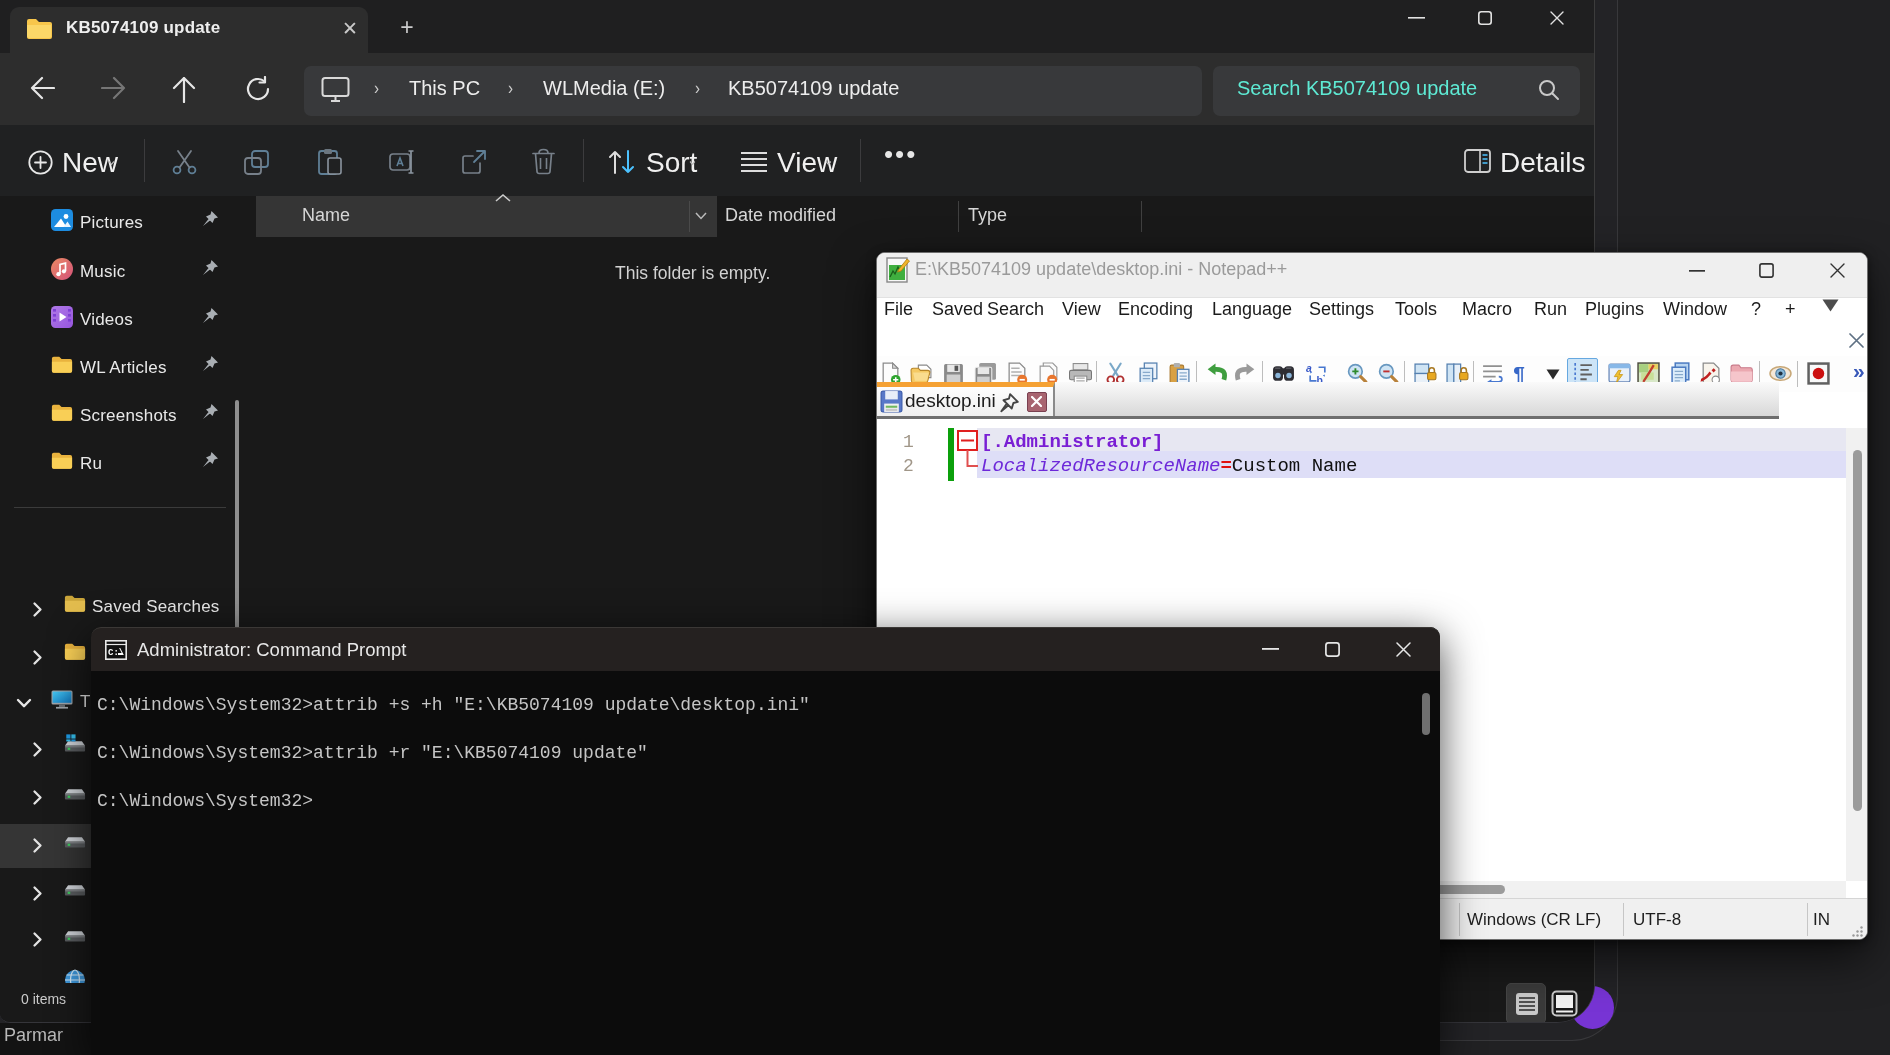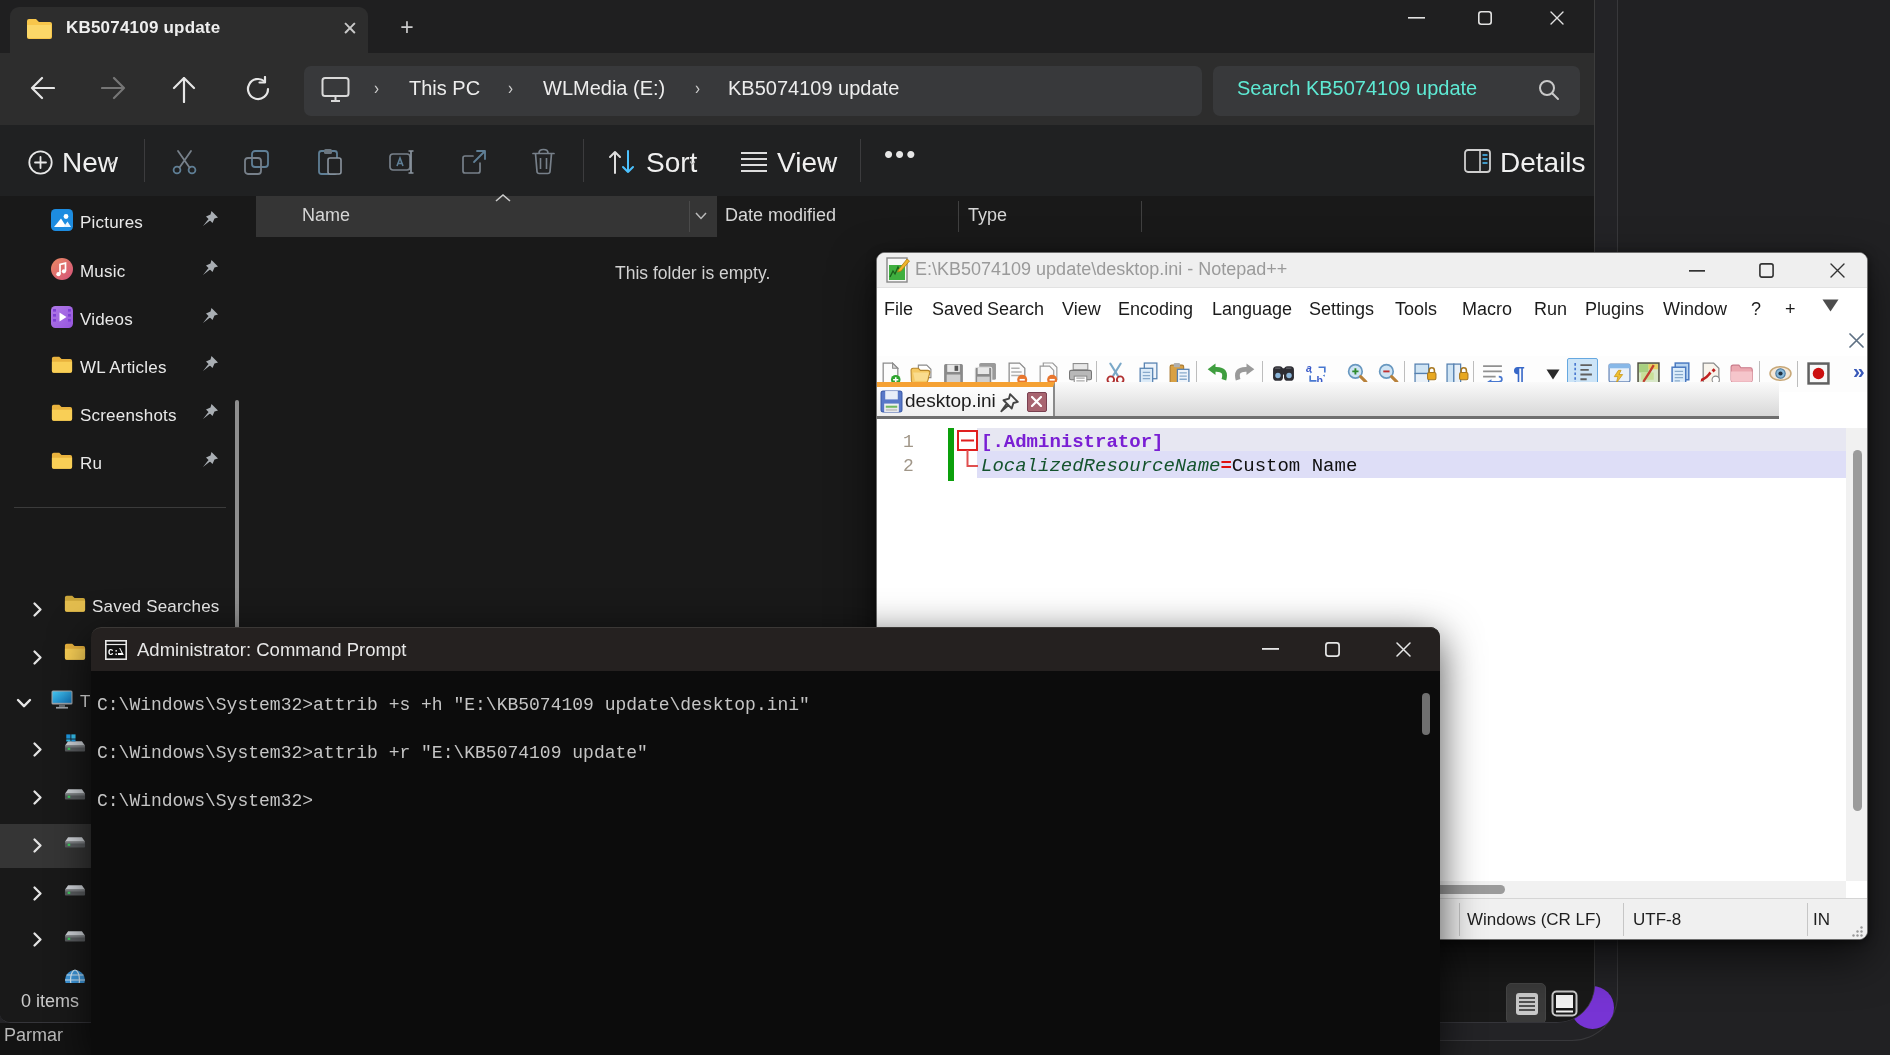--- a/index.html
+++ b/index.html
@@ -46,28 +46,28 @@
   .srow .lbl2 { position:absolute; left:92px; top:9px; font-size:17px; color:#e9e9e9; letter-spacing:0.2px; white-space:nowrap;}
   .sic { position:absolute; left:51px; top:5px; width:22px; height:22px; }
   .sic2 { position:absolute; left:64px; top:5px; width:22px; height:22px; }
   .pin { position:absolute; left:200px; top:5px; }
   #sbsep { left:14px; top:507px; width:212px; height:1px; background:#3b3b3b; }
   #sbscroll { left:235px; top:400px; width:4px; height:330px; background:#8f8f8f; border-radius:2px; }
   #selrow { left:0; top:824px; width:236px; height:44px; background:#353535; }
 
   
   #estatus { left:0; top:983px; width:1595px; height:40px; background:#191919; }
-  #eitems { position:absolute; left:21px; top:8px; font-size:18px; color:#cccccc; }
+  #eitems { position:absolute; left:21px; top:8px; font-size:14px; color:#cccccc; }
   #vbtn1 { position:absolute; left:1506px; top:0px; width:40px; height:41px; background:#3a3a3a; border:1px solid #454545; border-radius:5px; }
   #vbtn2 { position:absolute; left:1551px; top:7px; width:27px; height:27px; }
 
   
   #npp { left:876px; top:252px; width:992px; height:688px; background:#ffffff; border-radius:9px; z-index:5; box-shadow:0 18px 45px rgba(0,0,0,0.62), 0 2px 10px rgba(0,0,0,0.5); border:1px solid #6e6e6e; overflow:hidden;}
   #npp .in { position:absolute; }
-  #ntitle { left:0; top:0; width:990px; height:35px; background:#efefef; border-bottom:1px solid #e2e2e2;}
+  #ntitle { left:0; top:0; width:990px; height:45px; background:#efefef; border-bottom:1px solid #e2e2e2;}
   #ntitletxt { position:absolute; left:38px; top:6px; font-size:18px; color:#9a9a9a; }
   #nmenu { left:0; top:36px; width:990px; height:37px; }
   .mi { position:absolute; top:10px; font-size:18px; color:#1b1b1b; }
   #nrow2 { left:0; top:73px; width:990px; height:30px; }
   #ntoolbar { left:0; top:103px; width:990px; height:36px; background:#fdfdfd; }
   .tbi { position:absolute; top:6px; width:23px; height:23px; }
   .tsep { position:absolute; top:5px; width:1px; height:26px; background:#bdbdbd; }
   #ntabbar { left:0; top:129px; width:902px; height:37px; background:linear-gradient(#fafafa,#d8d8d8); border-bottom:3px solid #6e6e6e;}
   #ntab { position:absolute; left:0; top:0; width:178px; height:34px; background:linear-gradient(#fdfdfd,#efefef); border-right:2px solid #8a8a8a; border-top:5px solid #f5a133; }
   #ntabtxt { position:absolute; left:28px; top:3px; font-size:19px; color:#1c1c1c; }
@@ -689,21 +689,21 @@
       <div id="nhl2"></div>
       <div class="lnum" style="left:26px;top:4px">1</div>
       <div class="lnum" style="left:26px;top:28px">2</div>
       <div style="position:absolute;left:71px;top:0px;width:6px;height:53px;background:#0ca00c"></div>
       <svg style="position:absolute;left:80px;top:2px" width="26" height="46" viewBox="0 0 26 46">
           <rect x="1" y="1" width="19" height="19" fill="#fff" stroke="#e02020" stroke-width="2"></rect>
           <path d="M4 10.5 h13" stroke="#e02020" stroke-width="2"></path>
           <path d="M10.5 20 V36 H21" stroke="#e05050" stroke-width="2" fill="none"></path>
         </svg>
       <div class="codeline" style="top:3px;color:#7a1fd4;font-weight:bold">[.Administrator]</div>
-      <div class="codeline" style="top:27px"><span style="color:#14532d;font-style:italic">LocalizedResourceName</span><span style="color:#e01010;font-weight:bold">=</span><span style="color:#101010">Custom Name</span></div>
+      <div class="codeline" style="top:27px"><span style="color:#6d28d9;font-style:italic">LocalizedResourceName</span><span style="color:#e01010;font-weight:bold">=</span><span style="color:#101010">Custom Name</span></div>
     </div>
     <div id="nvscroll" class="in">
         <div id="nvthumb"></div>
       </div>
     <div id="nhscroll" class="in">
         <div id="nhthumb"></div>
       </div>
     <div id="nstatus" class="in">
       <div class="ssep" style="left:582px"></div>
       <div class="stxt" style="left:590px">Windows (CR LF)</div>

